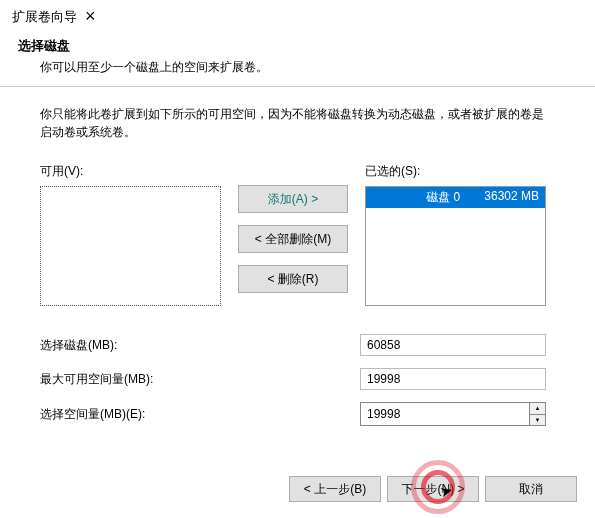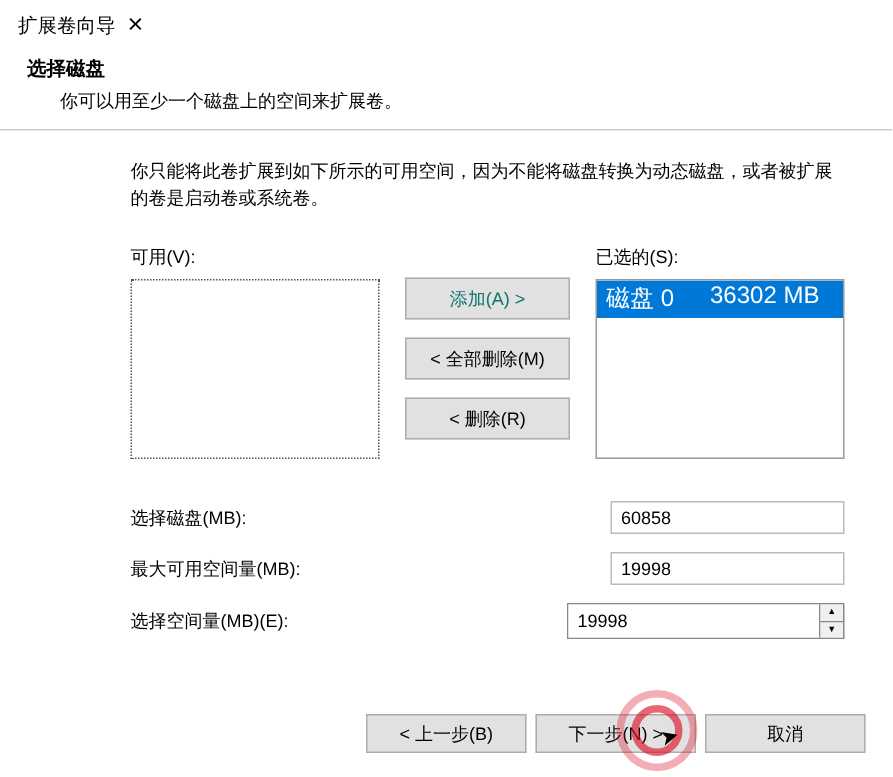--- a/index.html
+++ b/index.html
@@ -40,22 +40,21 @@
       padding-left: 22px;
       padding-top: 4px;
       font-size: 12px;
     }
     .divider {
       border: none;
       border-top: 1px solid #ccc;
       margin: 0;
     }
     .content {
-      padding: 18px 32px 10px 40px;
-      margin-left: 47px;
+      padding: 18px 49px 10px 40px;
     }
     .intro-text {
       font-size: 12px;
       line-height: 1.5;
       margin-bottom: 22px;
     }
     .disk-section {
       display: flex;
       gap: 12px;
       margin-bottom: 28px;
@@ -82,23 +81,24 @@
       background: #fff;
       overflow: auto;
     }
     .listbox.dotted {
       border: 1px dotted #555;
     }
     .list-item {
       background: #0078d7;
       color: #fff;
       padding: 2px 6px;
-      font-size: 16px;
+      font-size: 12px;
       display: flex;
       gap: 24px;
+      justify-content: flex-end;
     }
     .mid-btn {
       width: 110px;
       height: 28px;
       background: #e1e1e1;
       border: 1px solid #adadad;
       font-size: 12px;
       cursor: pointer;
     }
     .mid-btn:disabled {
@@ -155,21 +155,21 @@
       border-bottom: 1px solid #888;
     }
     .footer {
       position: absolute;
       bottom: 16px;
       right: 18px;
       display: flex;
       gap: 6px;
     }
     .footer-btn {
-      width: 107px;
+      width: 92px;
       height: 26px;
       background: #e1e1e1;
       border: 1px solid #adadad;
       font-size: 12px;
       cursor: pointer;
       position: relative;
     }
     .highlight-ring {
       position: absolute;
       width: 54px;

